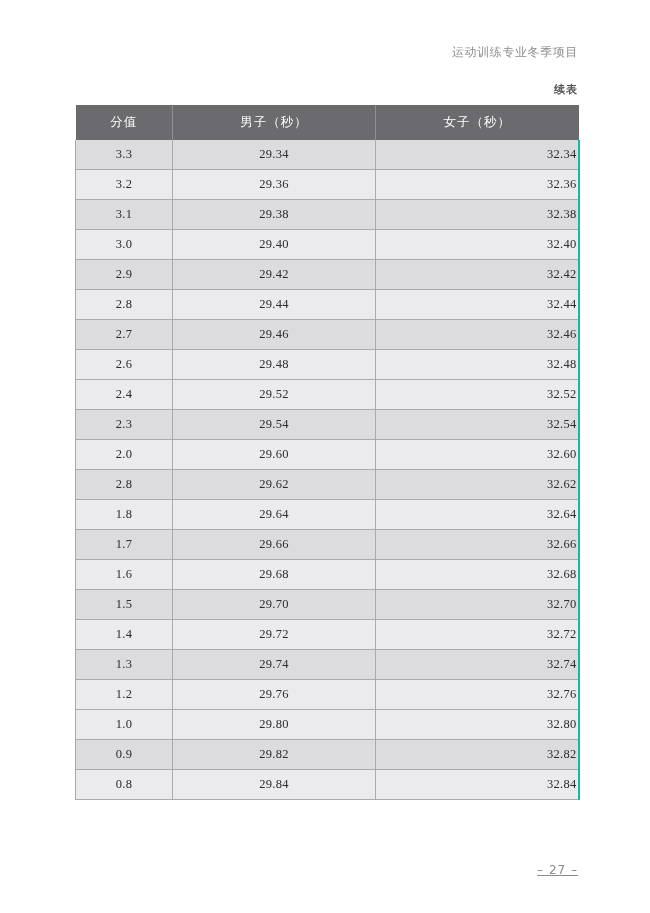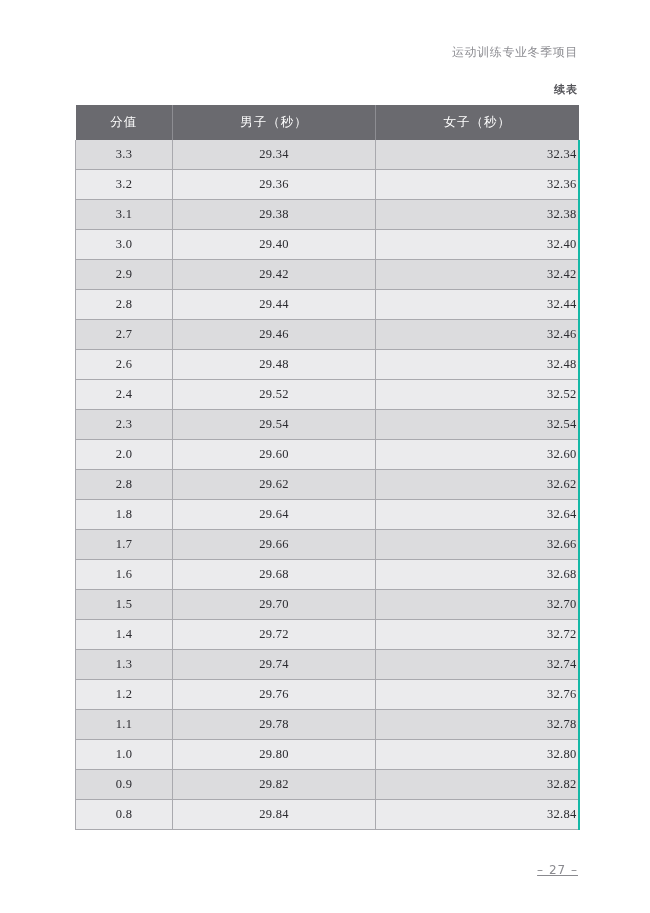--- a/index.html
+++ b/index.html
@@ -208,25 +208,20 @@
       <tr class="odd">
         <td>1.3</td>
         <td>29.74</td>
         <td>32.74</td>
       </tr>
       <tr class="even">
         <td>1.2</td>
         <td>29.76</td>
         <td>32.76</td>
       </tr>
-      <tr class="odd">
-        <td>1.1</td>
-        <td>29.78</td>
-        <td>32.78</td>
-      </tr>
       <tr class="even">
         <td>1.0</td>
         <td>29.80</td>
         <td>32.80</td>
       </tr>
       <tr class="odd">
         <td>0.9</td>
         <td>29.82</td>
         <td>32.82</td>
       </tr>

